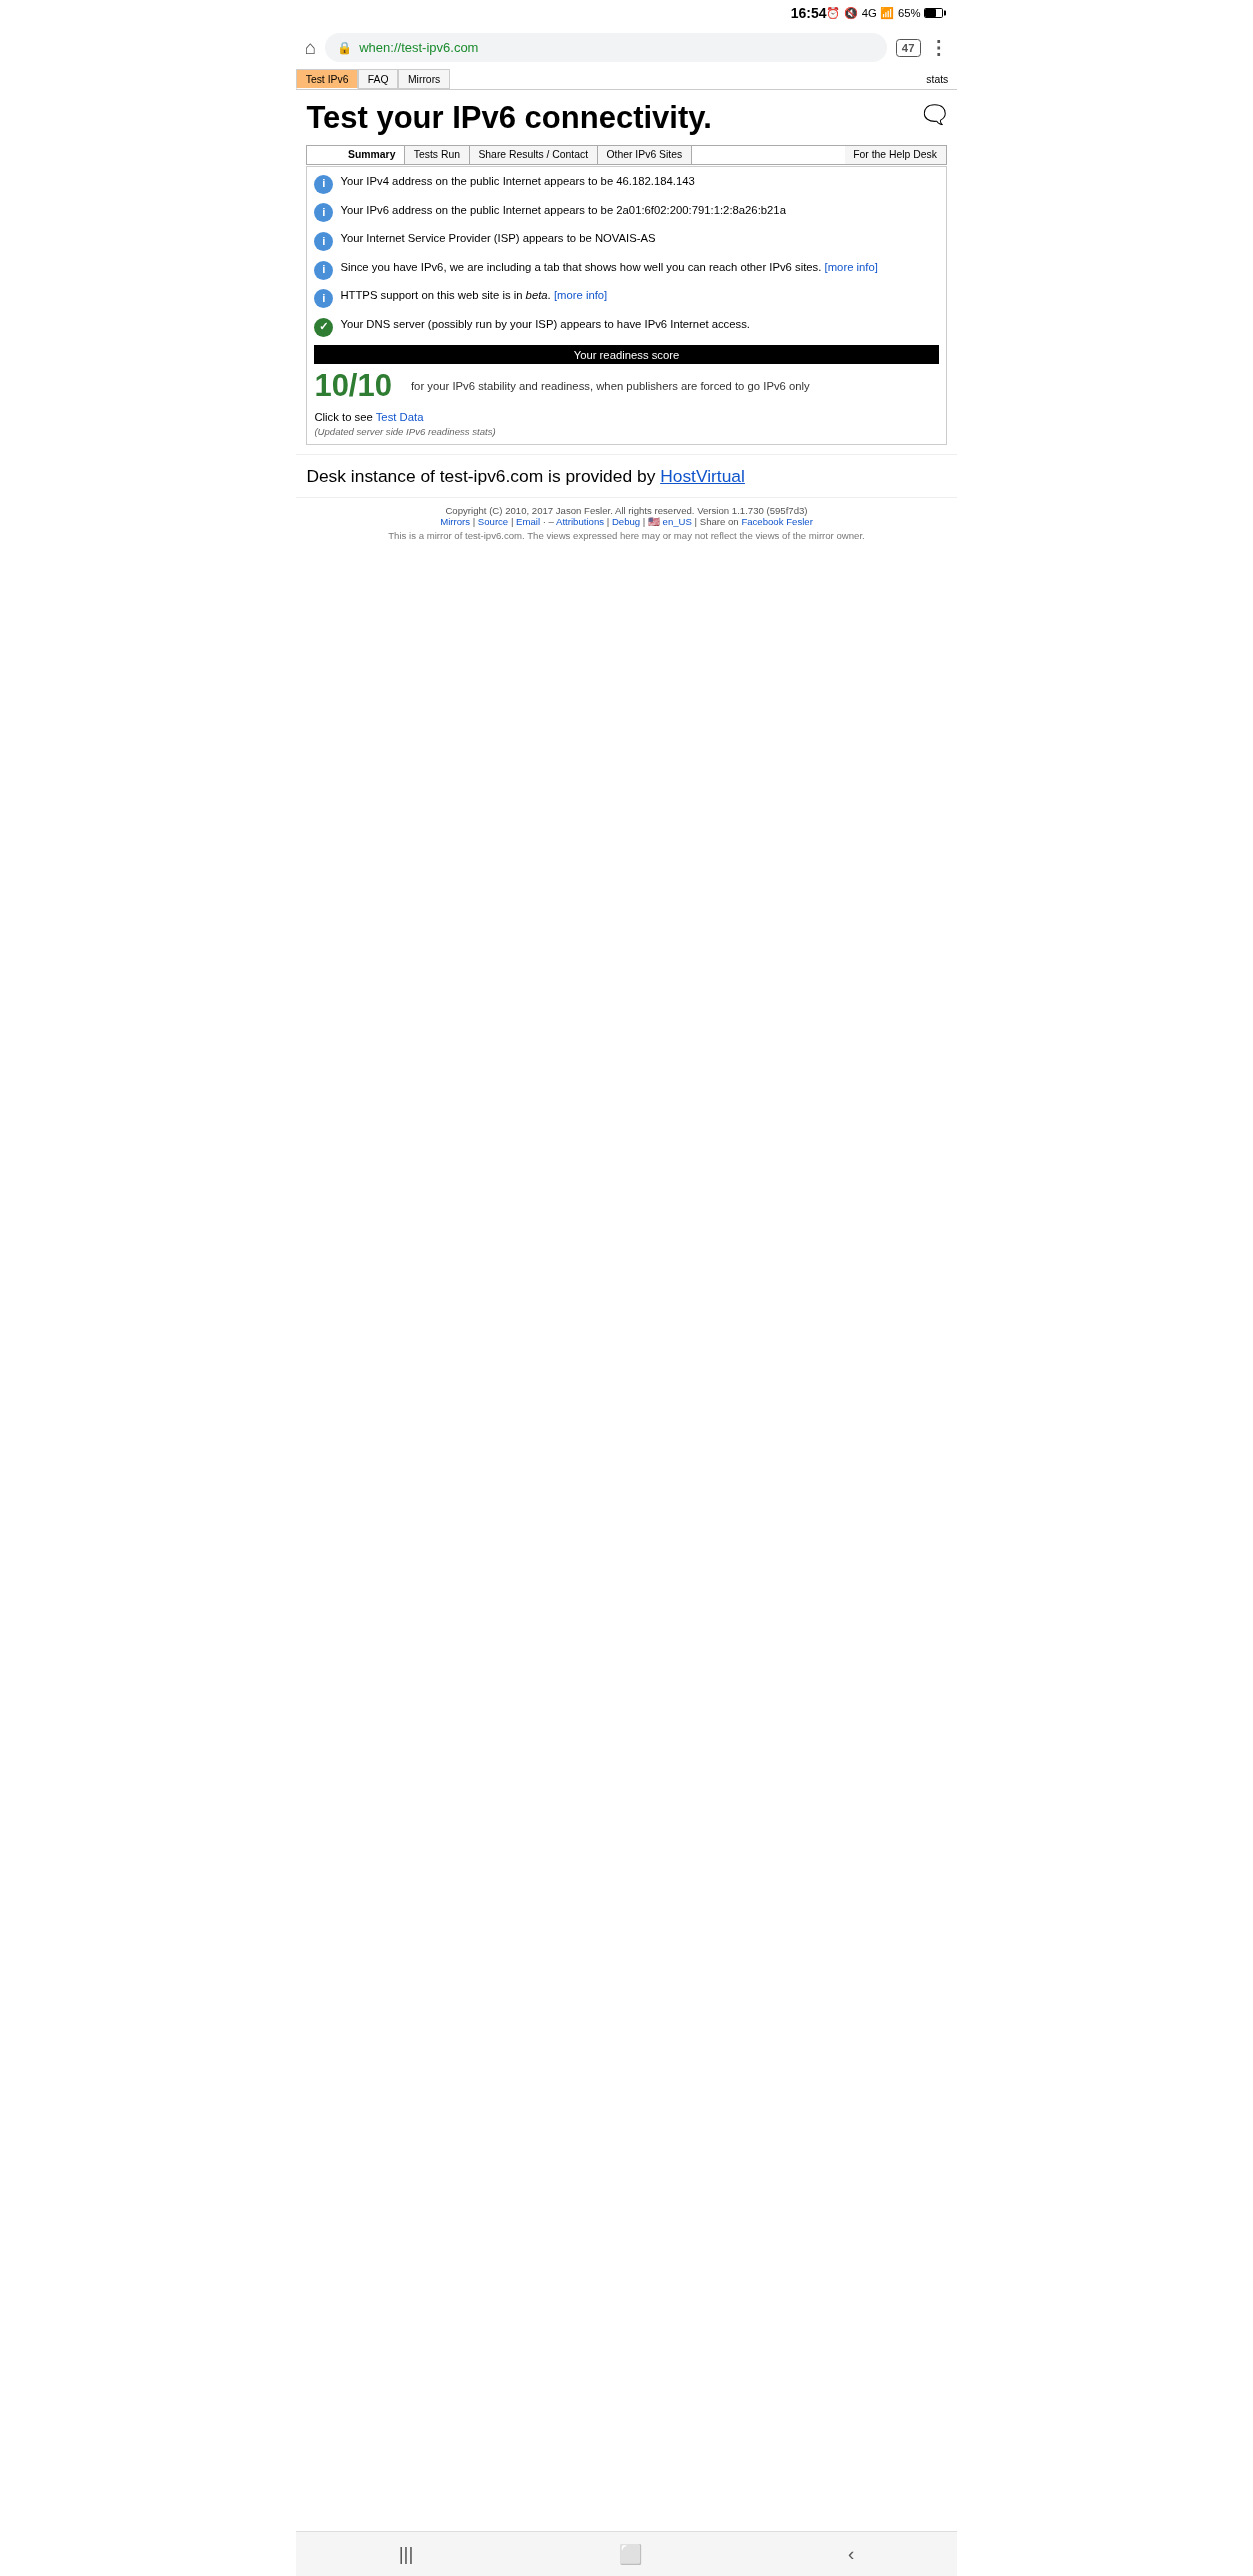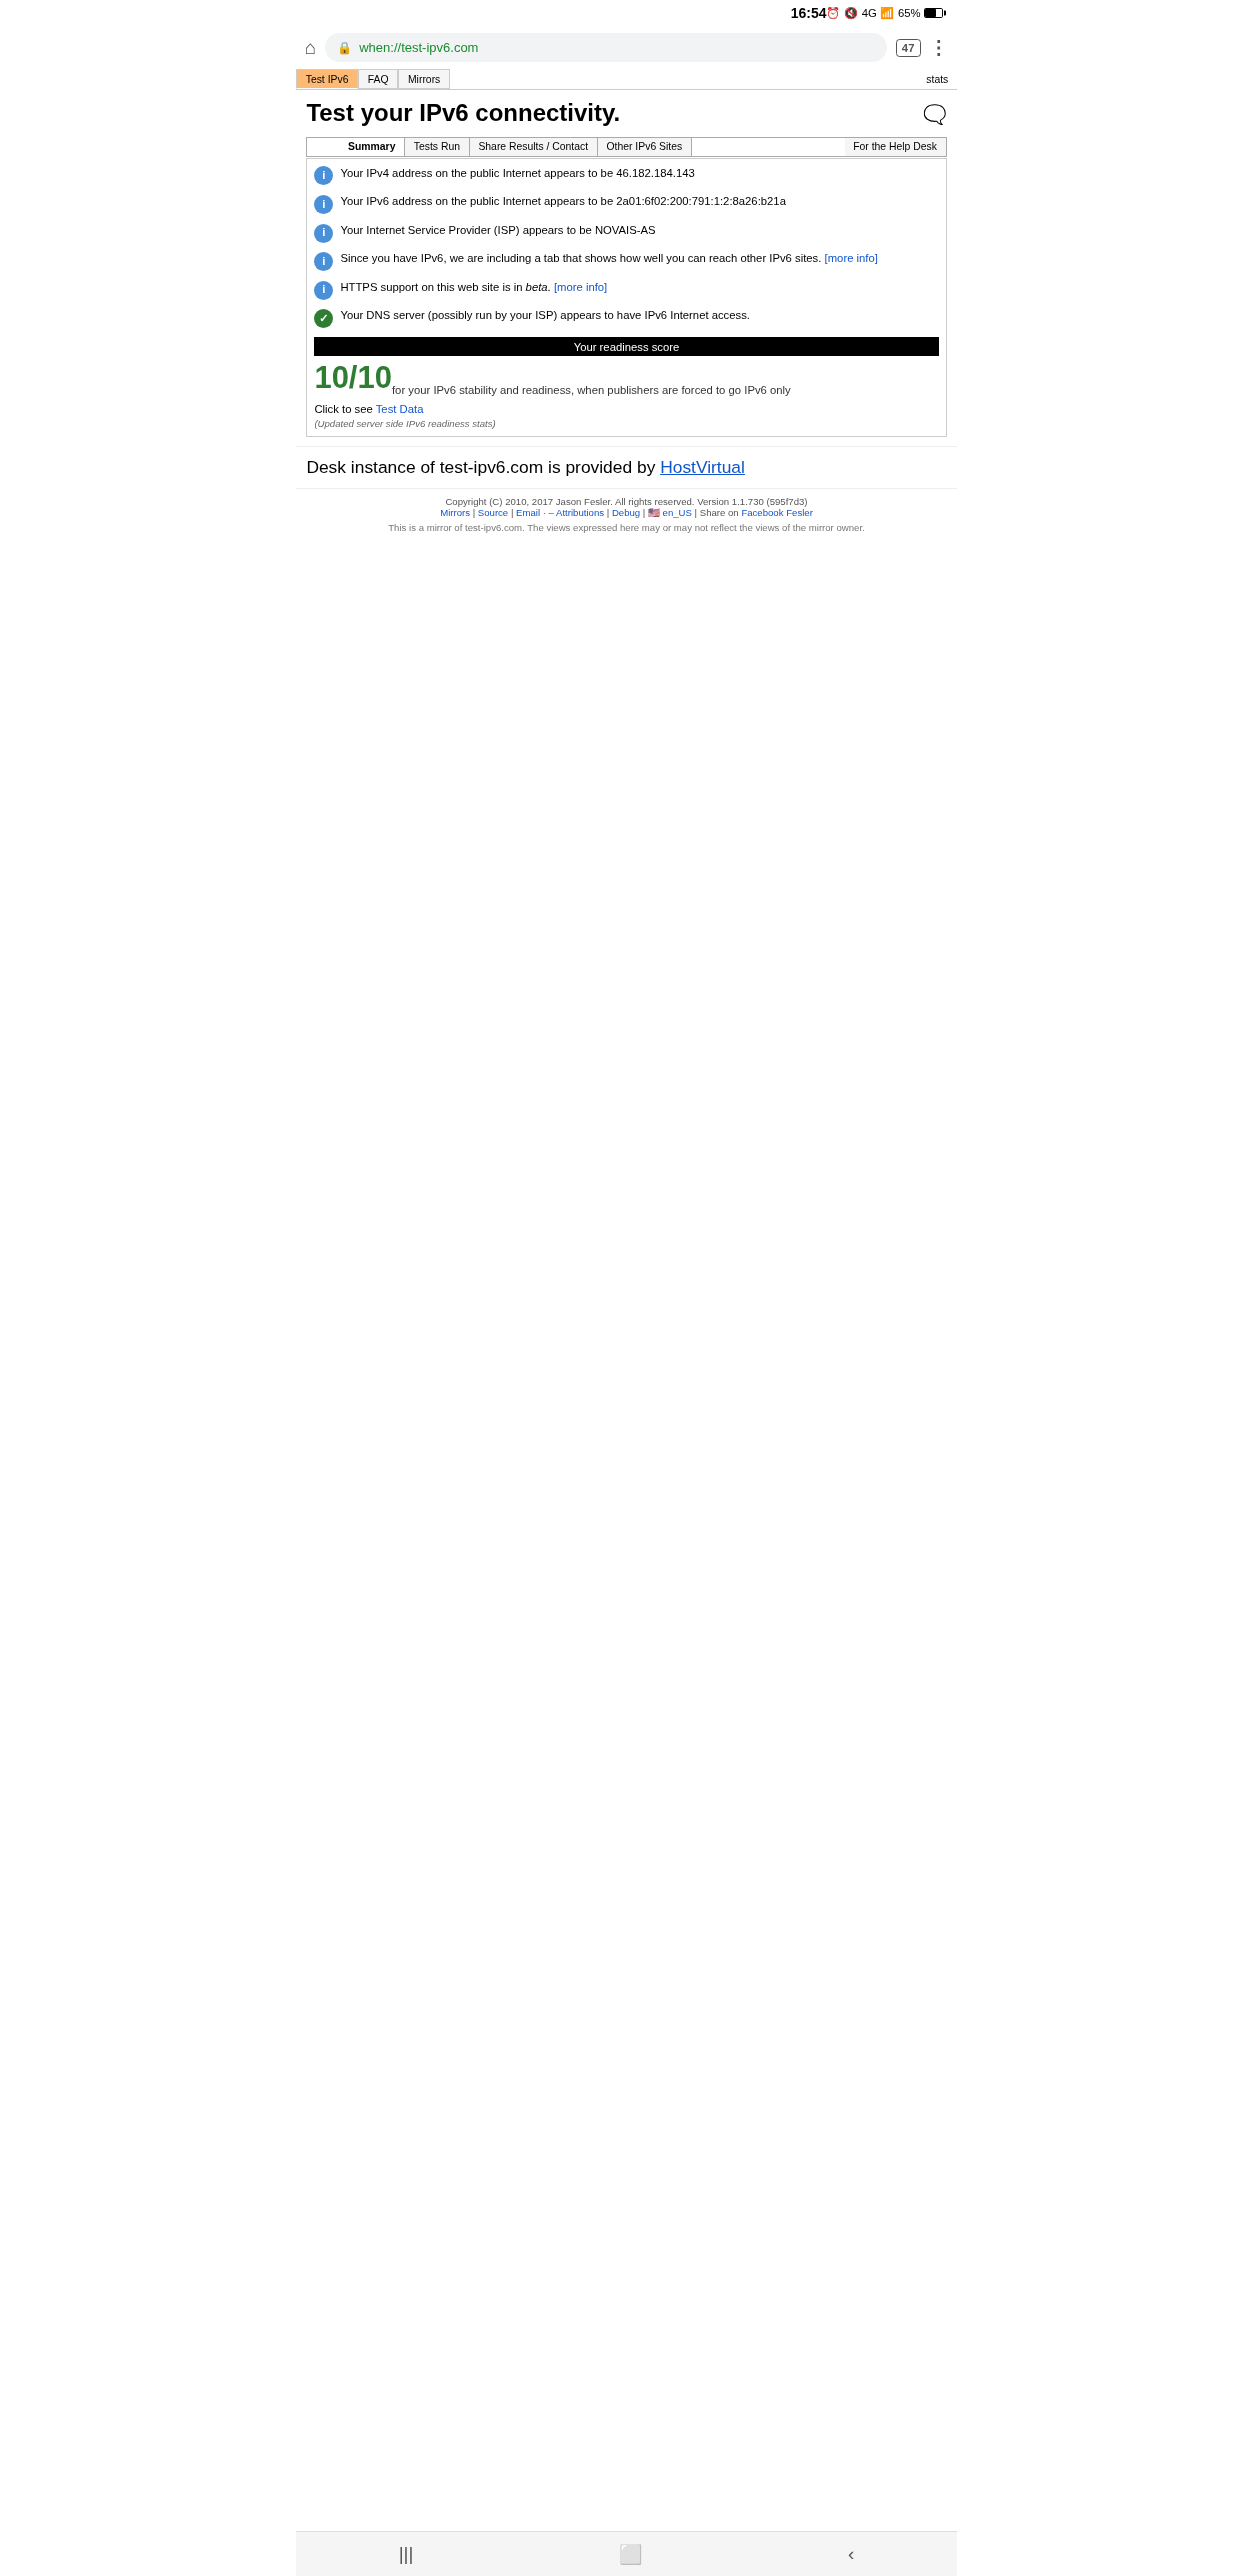--- a/index.html
+++ b/index.html
@@ -118,21 +118,21 @@
       padding: 3.5px 8.7px;
       font-size: 10.4px;
     }
 
     
     .page-content {
       padding: 8.7px 10.4px;
     }
 
     .page-title {
-      font-size: 24px;
+      font-size: 31px;
       font-weight: bold;
       margin-bottom: 8.7px;
       line-height: 1.2;
     }
 
     
     .translate-icon {
       float: right;
       font-size: 19px;
       color: #c00;
@@ -214,22 +214,22 @@
       background: #000;
       color: #fff;
       text-align: center;
       padding: 3.5px;
       font-size: 11.3px;
       margin-bottom: 3.5px;
     }
 
     .score-row {
       display: flex;
-      align-items: flex-end;
-      gap: 0;
+      align-items: center;
+      gap: 19px;
       margin-bottom: 7px;
     }
 
     .score-number {
       font-size: 31px;
       font-weight: bold;
       color: #2e7d32;
     }
 
     .score-desc {

